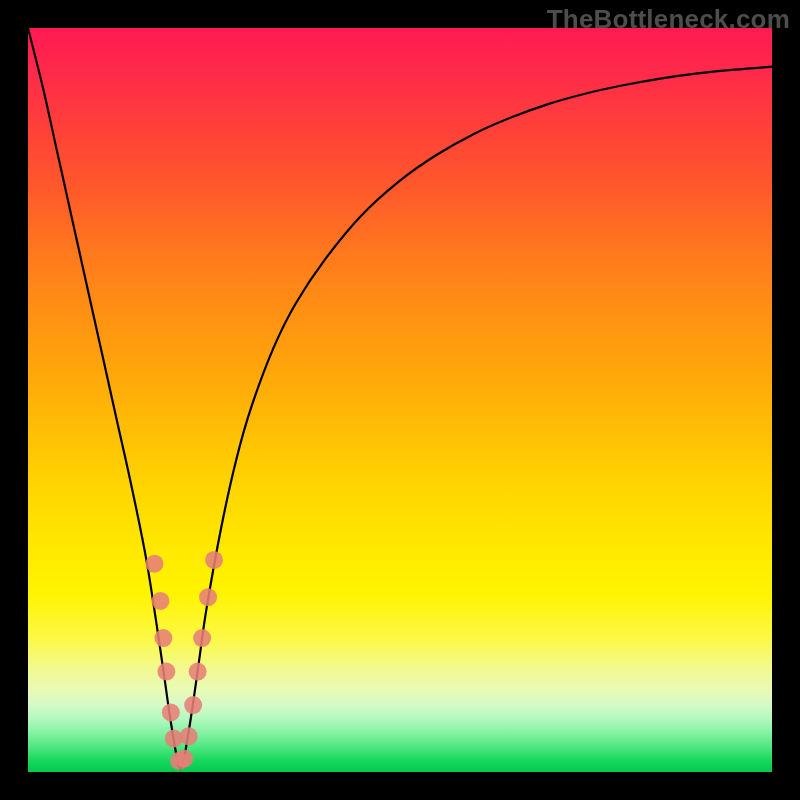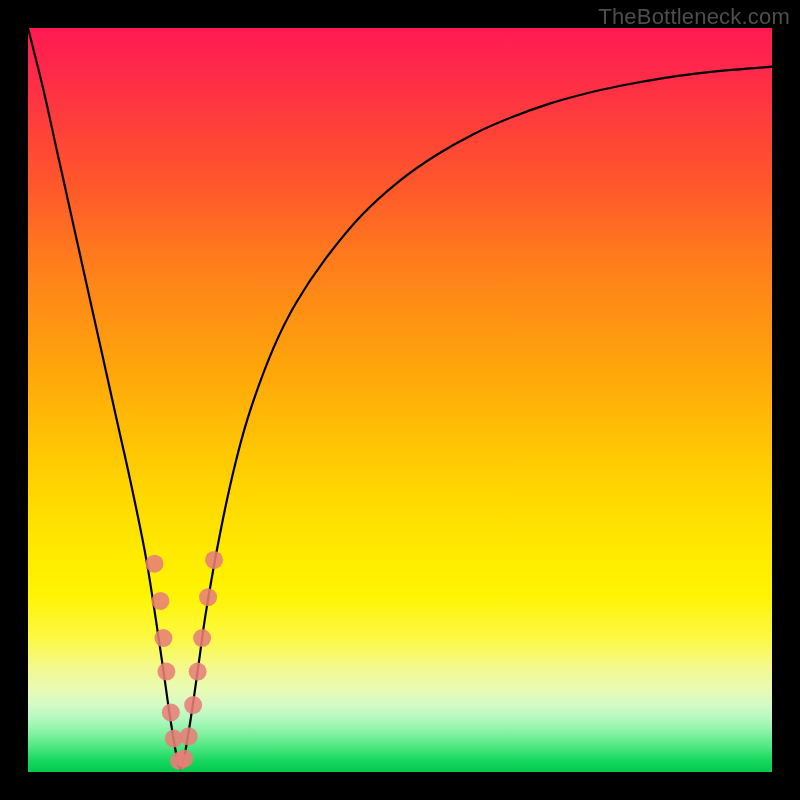--- a/index.html
+++ b/index.html
@@ -48,22 +48,22 @@
       #44e47a 97%,
       #16d85e 98.5%,
       #03c94f 100%
     );
   }
   .watermark {
     position: absolute;
     top: 4px;
     right: 10px;
     color: #4d4d4d;
-    font-size: 22px;
-    font-weight: 400;
+    font-size: 26px;
+    font-weight: 700;
     letter-spacing: 0.2px;
     z-index: 20;
     user-select: none;
   }
   svg.curve {
     position: absolute;
     left: 0; top: 0;
     width: 744px; height: 744px;
     z-index: 5;
   }

